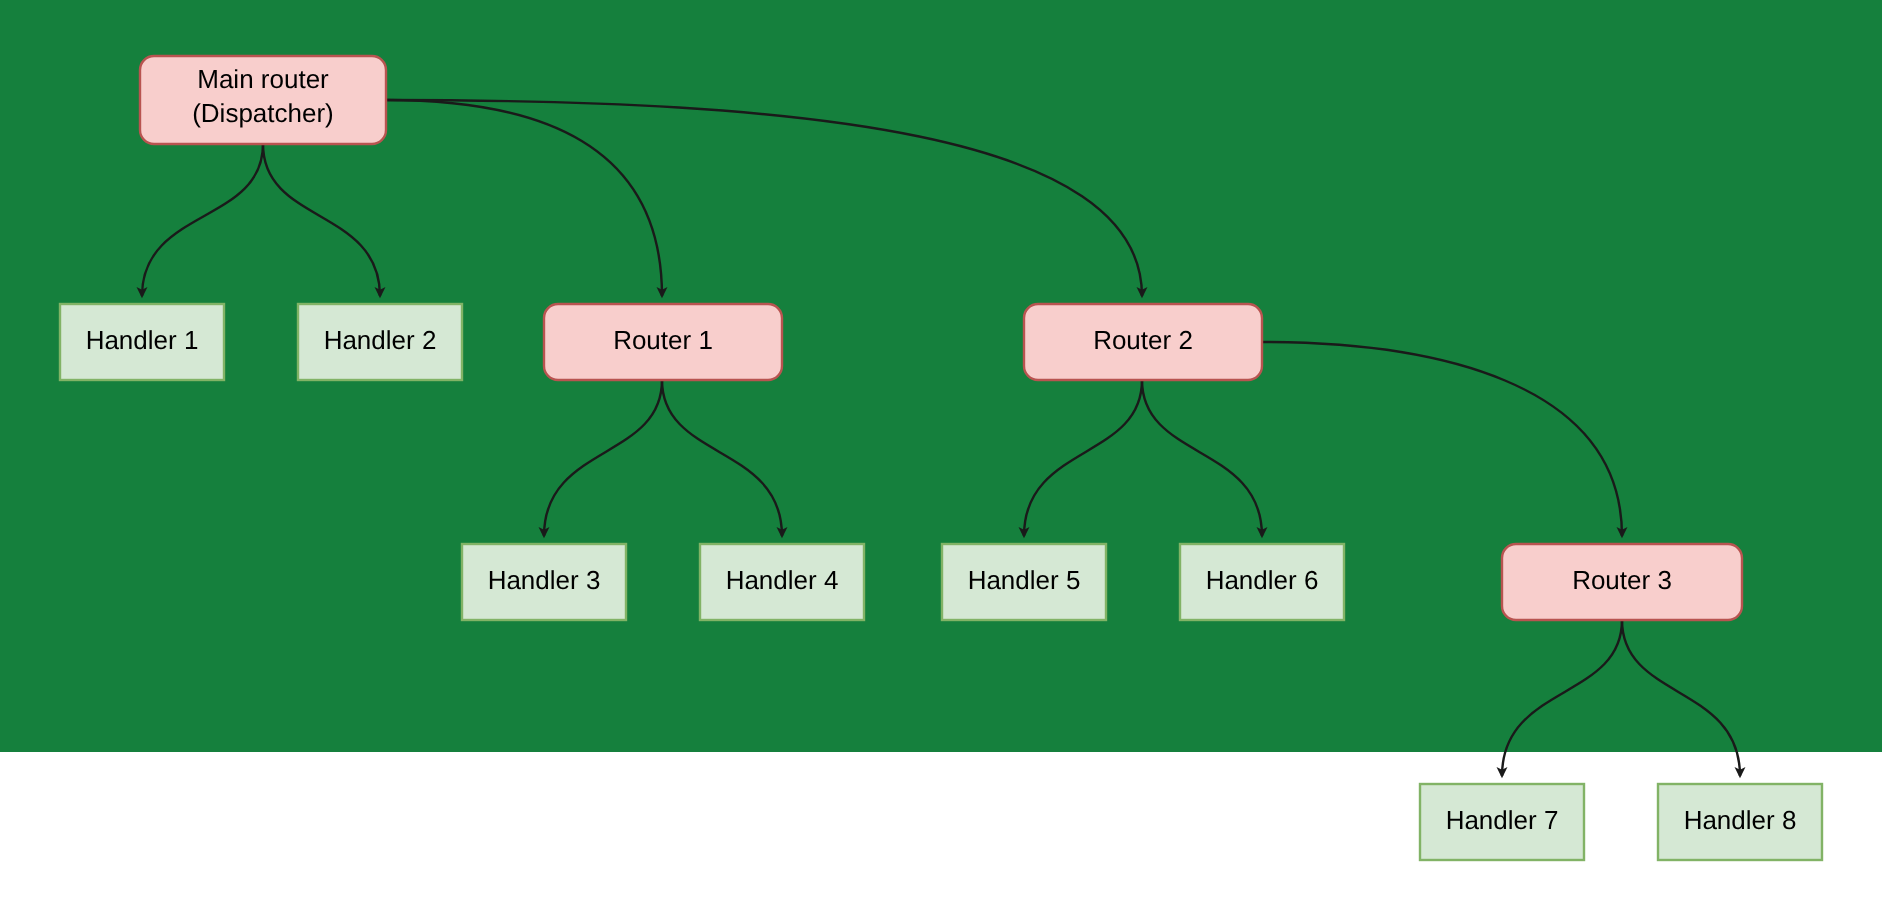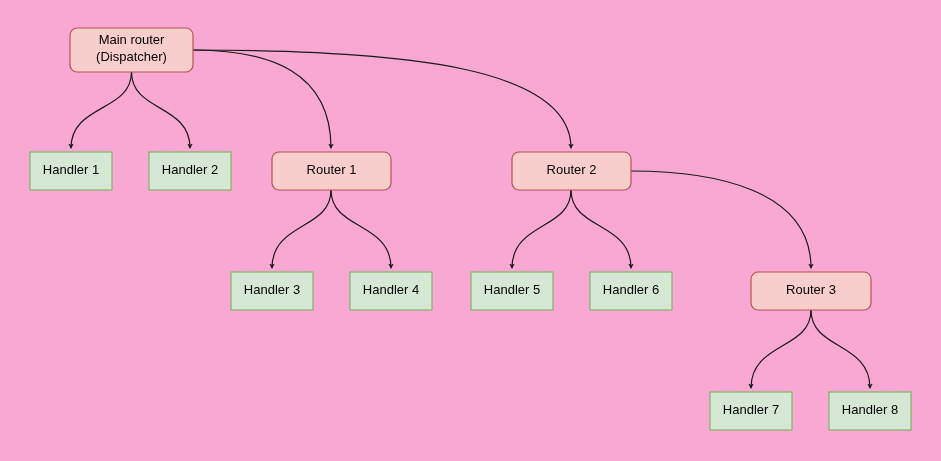--- a/index.html
+++ b/index.html
@@ -9,22 +9,22 @@
   }
   body {
     width: 941px;
     height: 461px;
     font-family: "Liberation Sans", sans-serif;
     overflow: hidden;
   }
   #diagram-canvas {
     position: relative;
     width: 941px;
-    height: 461px;
-    background: #f9a8d4;
+    height: 376px;
+    background: #15803d;
     text-align: right;
   }
   svg.diagram-svg {
     position: absolute;
     left: 0;
     top: 0;
     width: 941px;
     height: 461px;
     overflow: visible;
   }

